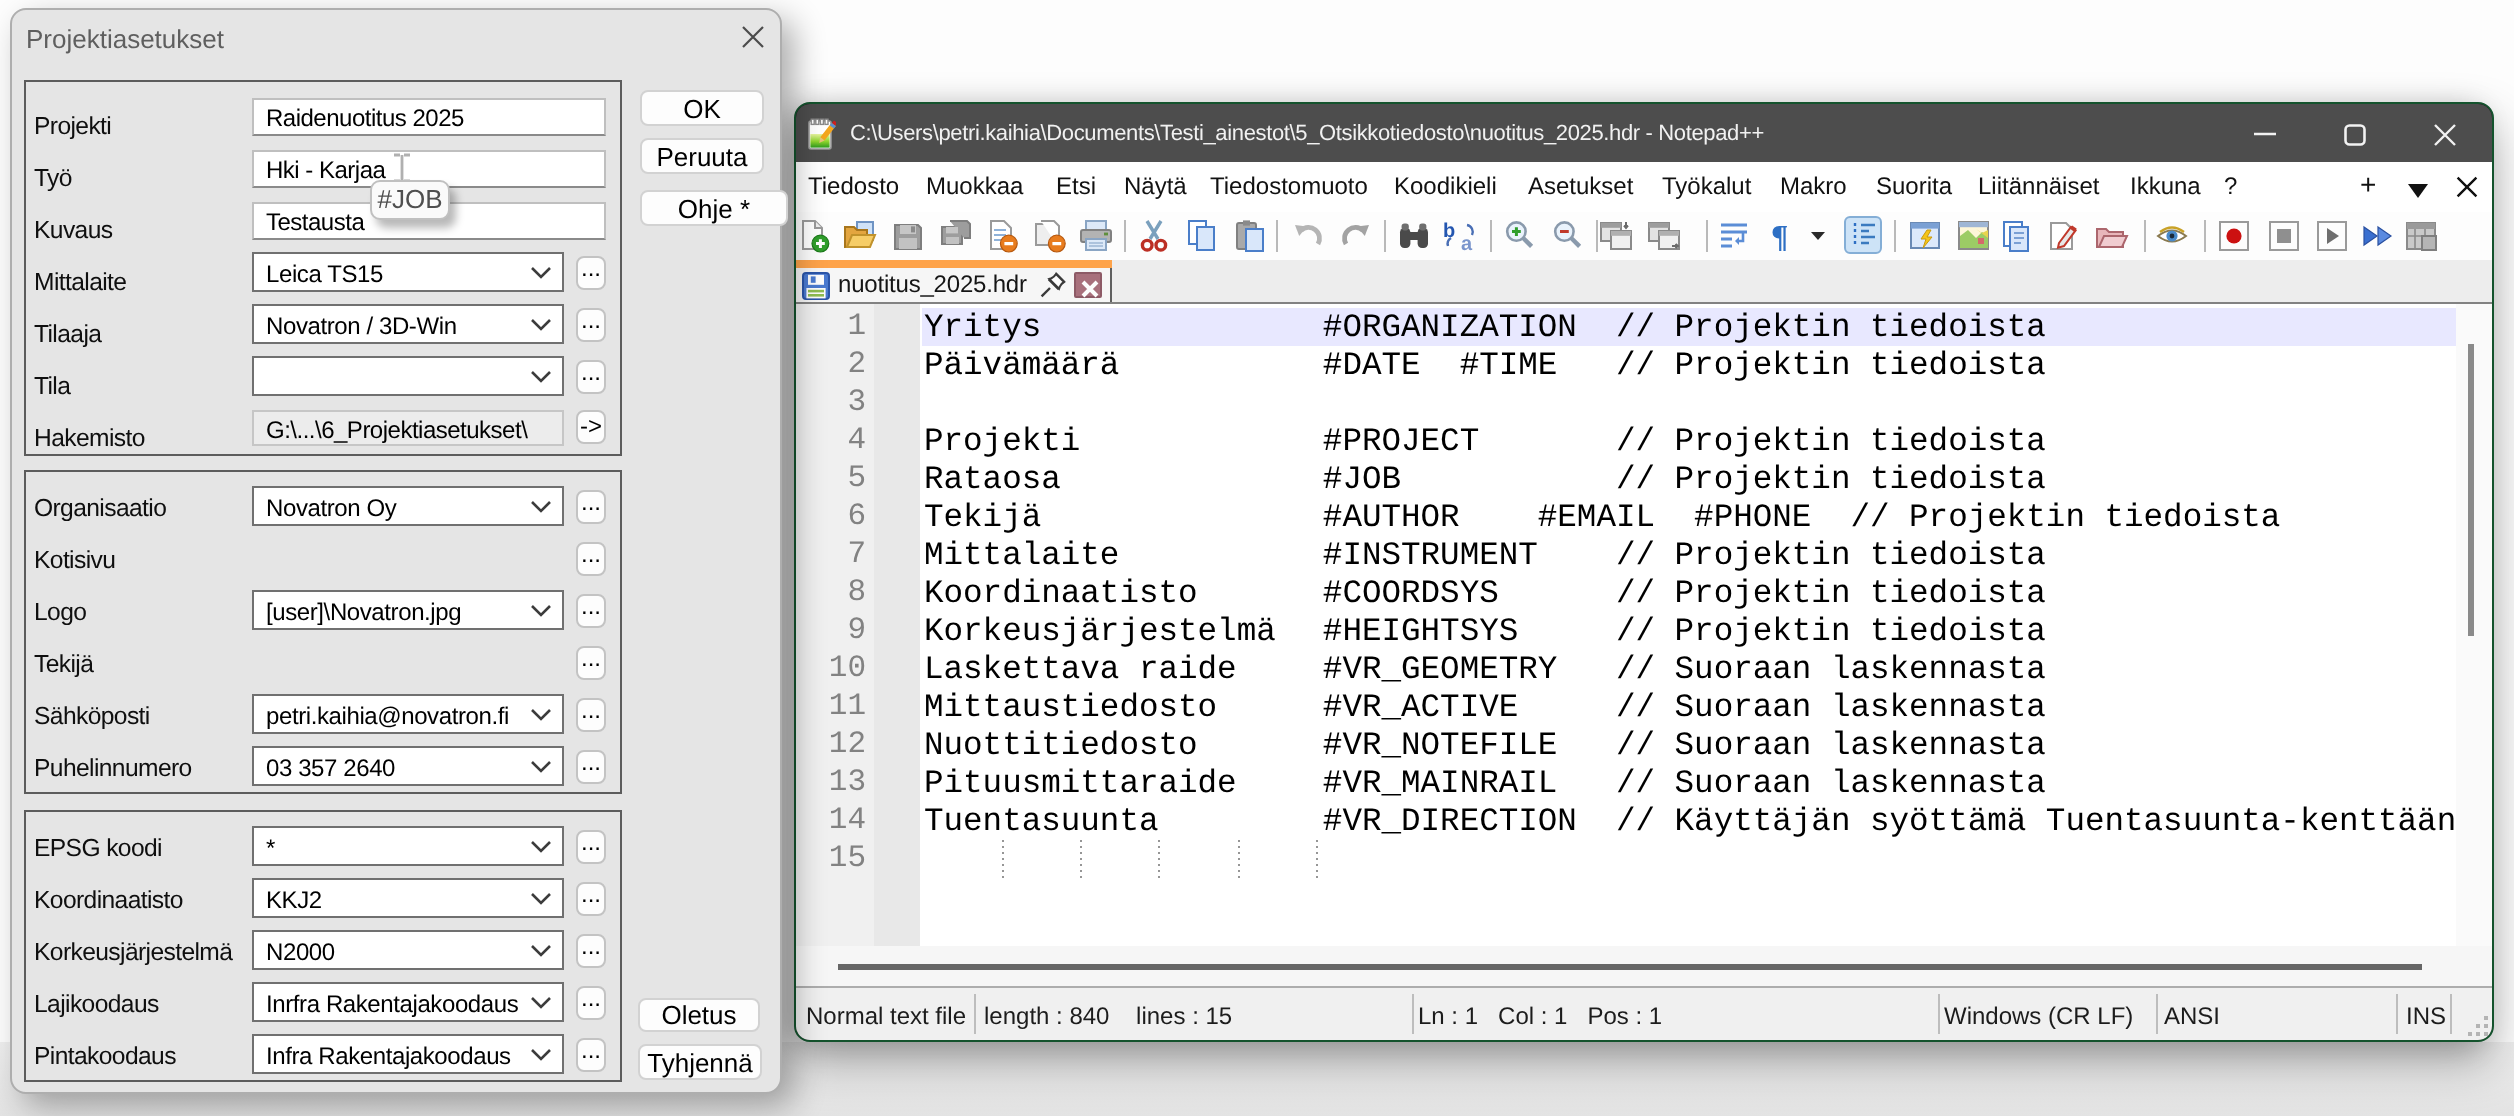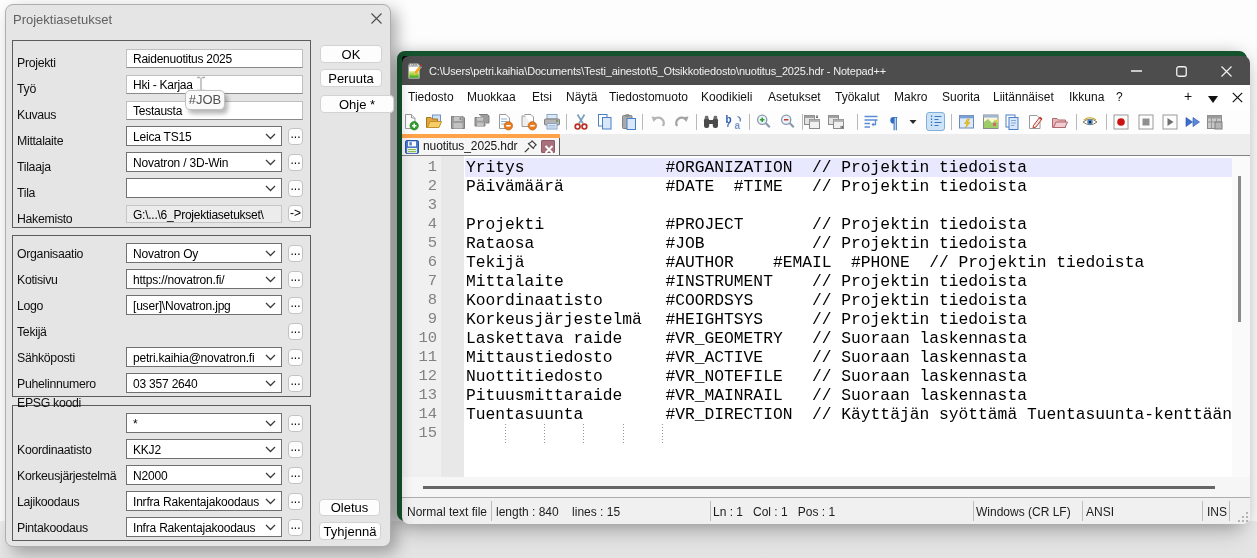--- a/index.html
+++ b/index.html
@@ -3,21 +3,21 @@
 <style>
   * { margin:0; padding:0; box-sizing:border-box; }
   html,body { width:1257px; height:558px; overflow:hidden; background:#fdfdfd;
     font-family:"Liberation Sans", sans-serif; }
   .abs { position:absolute; }
   
   #deskband { position:absolute; left:0; top:521px; width:1257px; height:37px;
     background:linear-gradient(180deg,#efefef,#e3e3e3); }
   
   #npp { position:absolute; left:397px; top:51px; width:850px; height:470px;
-    background:#000000; border:5px solid #14532d; border-radius:8px;
+    background:#000000; border:1px solid #14532d; border-radius:8px;
     box-shadow:0 10px 24px rgba(0,0,0,.30), -6px 2px 14px rgba(0,0,0,.18); }
   #npp .inner { position:absolute; left:0; top:0; width:848px; height:468px;
     border-radius:7px; overflow:hidden; }
   #titlebar { position:absolute; left:0; top:0; width:848px; height:29px; background:#4d4d4d; }
   #titletext { position:absolute; left:27px; top:8.5px; color:#f1f1f1; font-size:11px; letter-spacing:-0.18px; white-space:nowrap; }
   #menubar { position:absolute; left:0; top:29px; width:848px; height:25px; background:#fff; }
   .mi { position:absolute; top:5px; font-size:12px; color:#111; white-space:nowrap;text-align:right; }
   #toolbar { position:absolute; left:0; top:54px; width:848px; height:24px; background:#fdfdfd; }
   .ti { position:absolute; top:3px; width:18px; height:18px; }
   .tsep { position:absolute; top:4px; width:1px; height:16px; background:#b9b9b9; }
@@ -449,40 +449,37 @@
 
   <div class="lbl" style="top:242px">Organisaatio</div>
   <div class="lbl" style="top:268px">Kotisivu</div>
   <div class="lbl" style="top:294px">Logo</div>
   <div class="lbl" style="top:320px">Tekijä</div>
   <div class="lbl" style="top:346px">Sähköposti</div>
   <div class="lbl" style="top:372px">Puhelinnumero</div>
   <div class="cmb" style="top:238px">Novatron Oy<svg width="11" height="7" viewBox="0 0 11 7">
         <path d="M1 1 L5.5 5.5 L10 1" stroke="#3c3c3c" stroke-width="1.3" fill="none"></path>
       </svg></div>
-  <div class="cmb" style="top:264px">https://novatron.fi/<svg width="11" height="7" viewBox="0 0 11 7">
-        <path d="M1 1 L5.5 5.5 L10 1" stroke="#3c3c3c" stroke-width="1.3" fill="none"></path>
-      </svg></div>
   <div class="cmb" style="top:290px">[user]\Novatron.jpg<svg width="11" height="7" viewBox="0 0 11 7">
         <path d="M1 1 L5.5 5.5 L10 1" stroke="#3c3c3c" stroke-width="1.3" fill="none"></path>
       </svg></div>
   <div class="cmb" style="top:342px">petri.kaihia@novatron.fi<svg width="11" height="7" viewBox="0 0 11 7">
         <path d="M1 1 L5.5 5.5 L10 1" stroke="#3c3c3c" stroke-width="1.3" fill="none"></path>
       </svg></div>
   <div class="cmb" style="top:368px">03 357 2640<svg width="11" height="7" viewBox="0 0 11 7">
         <path d="M1 1 L5.5 5.5 L10 1" stroke="#3c3c3c" stroke-width="1.3" fill="none"></path>
       </svg></div>
   <div class="dots" style="top:240px">...</div>
   <div class="dots" style="top:266px">...</div>
   <div class="dots" style="top:292px">...</div>
   <div class="dots" style="top:318px">...</div>
   <div class="dots" style="top:344px">...</div>
   <div class="dots" style="top:370px">...</div>
 
-  <div class="lbl" style="top:391px">EPSG koodi</div>
+  <div class="lbl" style="top:412px">EPSG koodi</div>
   <div class="lbl" style="top:438px">Koordinaatisto</div>
   <div class="lbl" style="top:464px">Korkeusjärjestelmä</div>
   <div class="lbl" style="top:490px">Lajikoodaus</div>
   <div class="lbl" style="top:516px">Pintakoodaus</div>
   <div class="cmb" style="top:408px">*<svg width="11" height="7" viewBox="0 0 11 7">
         <path d="M1 1 L5.5 5.5 L10 1" stroke="#3c3c3c" stroke-width="1.3" fill="none"></path>
       </svg></div>
   <div class="cmb" style="top:434px">KKJ2<svg width="11" height="7" viewBox="0 0 11 7">
         <path d="M1 1 L5.5 5.5 L10 1" stroke="#3c3c3c" stroke-width="1.3" fill="none"></path>
       </svg></div>

